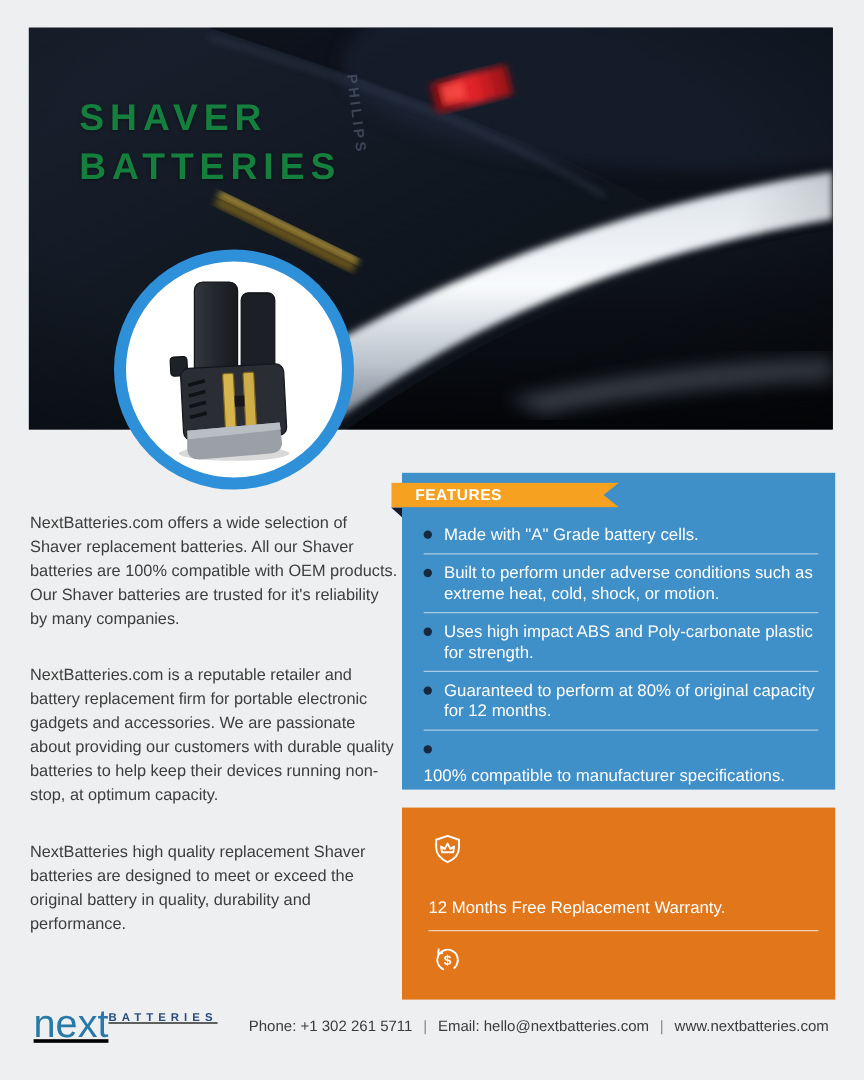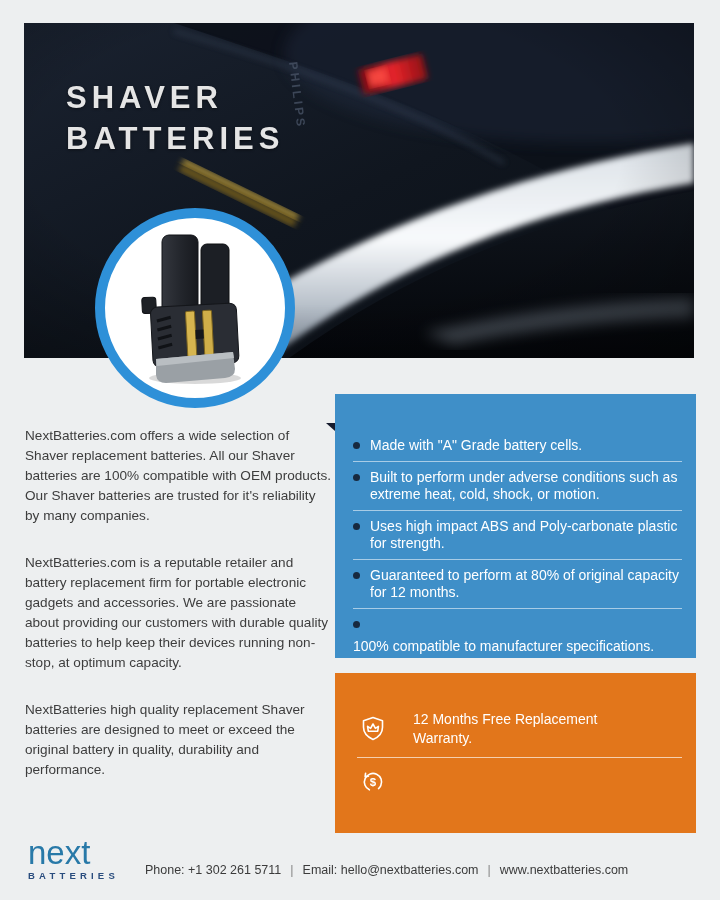--- a/index.html
+++ b/index.html
@@ -10,21 +10,21 @@
     position:relative;overflow:hidden;
   }
   .page{position:relative;width:720px;height:900px;background:#edeff0;}
 
   
   .hero{
     position:absolute;left:24px;top:23px;width:670px;height:335px;
     overflow:hidden;background:#0d1219;
   }
   .hero-photo{position:absolute;left:0;top:0;}
-  .hero-title{position:absolute;left:42px;top:54px;color:#e5e5e5;
+  .hero-title{position:absolute;left:42px;top:54px;color:#15803d;
     font-weight:bold;font-size:31px;letter-spacing:5px;line-height:41px;
     text-shadow:0 1px 3px rgba(0,0,0,.45);}
   .philips-label{
     position:absolute;left:276px;top:38px;
     transform:rotate(83deg);transform-origin:left top;
     color:#4a5568;font-size:12px;font-weight:bold;letter-spacing:3px;opacity:.75;
   }
 
   
   .circle-badge{
@@ -62,34 +62,34 @@
   .features-list li:last-child{border-bottom:none;flex-direction:column;}
   .bullet{flex:none;width:7px;height:7px;border-radius:50%;background:#17293f;margin-top:5px;}
 
   
   .guarantee-panel{
     position:absolute;left:335px;top:673px;width:361px;height:160px;
     background:#e2761b;box-sizing:border-box;padding:1px 14px 0 22px;
     display:flex;flex-direction:column;justify-content:center;
   }
   .g-row{
-    display:flex;align-items:center;gap:24px;padding:9px 0;
+    display:flex;align-items:flex-start;gap:24px;padding:9px 0;
     border-bottom:1px solid rgba(255,255,255,.65);
-    color:#fff;font-size:14px;line-height:19px;
+    color:#fff;font-size:14px;line-height:19px;flex-direction:column;
   }
   .g-row:last-child{border-bottom:none;}
   .g-icon{flex:none;width:32px;display:flex;justify-content:center;}
   .g-text{flex:1;padding-right:30px;}
 
   
   .footer{
     position:absolute;left:28px;top:839px;width:668px;
     display:flex;align-items:flex-end;gap:26px;
   }
-  .logo{display:flex;flex-direction:column;}
+  .logo{display:flex;flex-direction:row;text-decoration:underline;}
   .logo-next{font-size:33px;line-height:27px;color:#2879a8;font-weight:500;letter-spacing:0;}
   .logo-batt{font-size:9.5px;letter-spacing:4.2px;color:#2a4d7e;font-weight:bold;margin-top:4px;}
   .contact{font-size:12.5px;color:#3b3b3b;padding-bottom:4px;white-space:nowrap;}
   .contact .sep{color:#888;margin:0 9px;}
 </style>
 </head>
 <body>
 
 <div class="page">
 
@@ -175,20 +175,23 @@
     </svg>
   </div>
 
   <div class="intro">
     <p>NextBatteries.com offers a wide selection of Shaver replacement batteries. All our Shaver batteries are 100% compatible with OEM products. Our Shaver batteries are trusted for it's reliability by many companies.</p>
     <p>NextBatteries.com is a reputable retailer and battery replacement firm for portable electronic gadgets and accessories. We are passionate about providing our customers with durable quality batteries to help keep their devices running non-stop, at optimum capacity.</p>
     <p>NextBatteries high quality replacement Shaver batteries are designed to meet or exceed the original battery in quality, durability and performance.</p>
   </div>
 
   <div class="features-panel">
+    <div class="ribbon">
+      <span>FEATURES</span>
+    </div>
     <div class="ribbon-fold"></div>
     <ul class="features-list">
       <li>
           <span class="bullet"></span>
           <span>Made with "A" Grade battery cells.</span>
         </li>
       <li>
           <span class="bullet"></span>
           <span>Built to perform under adverse conditions such as extreme heat, cold, shock, or motion.</span>
         </li>

